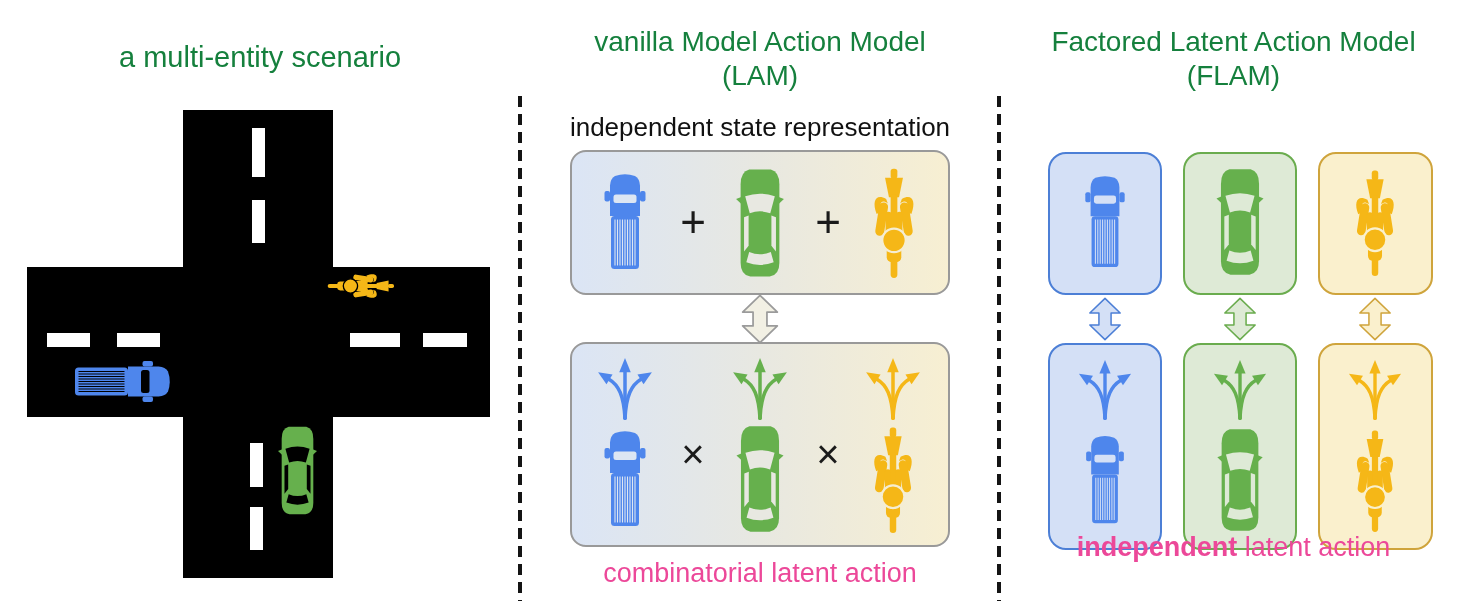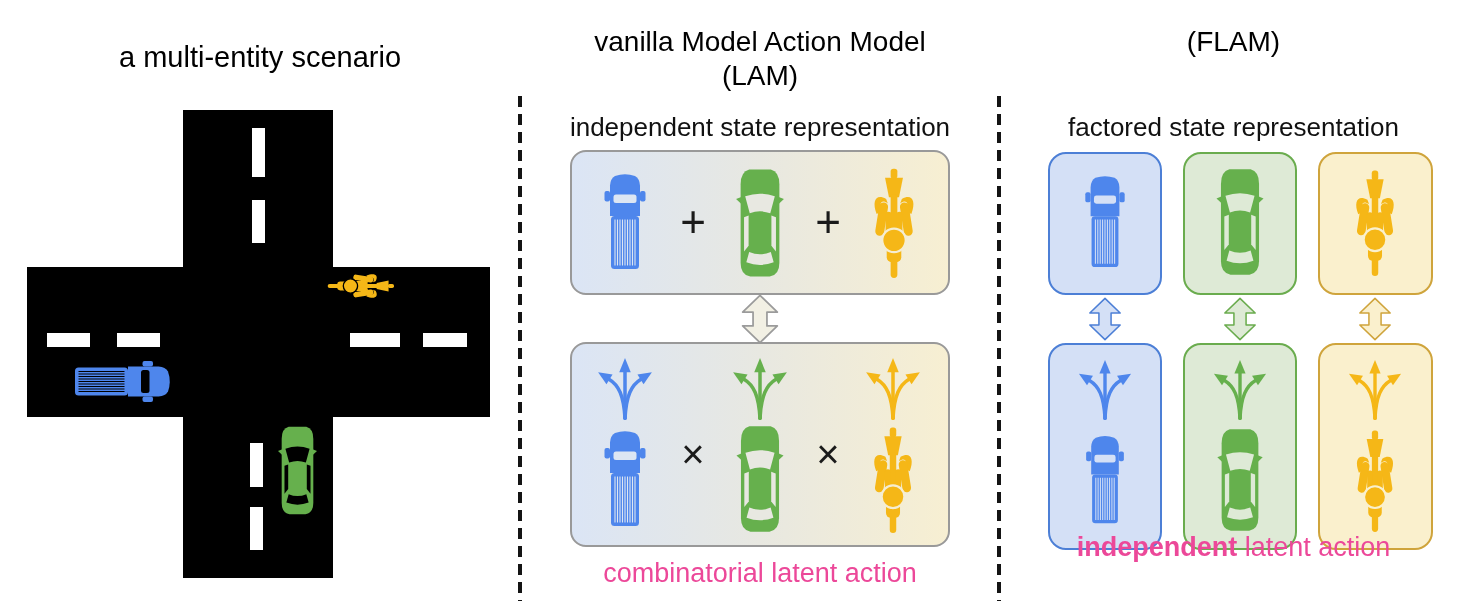--- a/index.html
+++ b/index.html
@@ -1,19 +1,19 @@
 <!DOCTYPE html>
 <html><head>
 <meta charset="utf-8">
 <style>
   html,body{margin:0;padding:0;background:#fff;}
   #fig{position:relative;width:1467px;height:604px;background:#fff;
        font-family:"Liberation Sans",sans-serif;color:#111;overflow:hidden;}
   .abs{position:absolute;}
-  .title{position:absolute;text-align:center;font-size:28px;line-height:34px;color:#000000;}
+  .title{position:absolute;text-align:center;font-size:28px;line-height:34px;color:#15803d;}
   .subtitle{position:absolute;text-align:center;font-size:26px;color:#111;}
   .caption{position:absolute;text-align:center;font-size:27px;color:#ec4899;}
   .divider{position:absolute;width:4px;
            background:repeating-linear-gradient(to bottom,#141414 0 11px,transparent 11px 18px);}
   .road{position:absolute;background:#000;}
   .dash{position:absolute;background:#fff;}
   .opbox{position:absolute;box-sizing:border-box;border:2px solid #999;border-radius:16px;
          background:linear-gradient(to right,#dbe5f5 0%,#e8e8e1 50%,#f7efd2 100%);}
   .fbox{position:absolute;box-sizing:border-box;border:2px solid;border-radius:18px;}
   .fbox.blue{background:#d4e0f6;border-color:#4c7fd6;}
@@ -170,23 +170,23 @@
       <use href="#sym-car"></use>
     </svg>
   <div class="op times" style="left:806px;top:432px;">×</div>
   <svg class="icon" style="left:866px;top:425px;width:54px;height:110px;color:#f5b717;--win:#f5edd2;">
       <use href="#sym-cyclist"></use>
     </svg>
 
   <div class="caption" style="left:530px;top:558px;width:460px;">combinatorial latent action</div>
 
   <div class="title" style="left:1000px;top:25px;width:467px;">
+    <div>Factored Latent Action Model</div>
     <div>(FLAM)</div>
   </div>
-  <div class="subtitle" style="left:1000px;top:112px;width:467px;">factored state representation</div>
 
   <div class="fbox blue" style="left:1048px;top:152px;width:114px;height:143px;"></div>
   <div class="fbox green" style="left:1183px;top:152px;width:114px;height:143px;"></div>
   <div class="fbox yellow" style="left:1318px;top:152px;width:115px;height:143px;"></div>
   <svg class="icon" style="left:1081px;top:166px;width:48px;height:112px;color:#4e86ec;--win:#d4e0f6;">
       <use href="#sym-truck"></use>
     </svg>
   <svg class="icon" style="left:1212px;top:166px;width:56px;height:112px;color:#66b04d;--win:#deead6;">
       <use href="#sym-car"></use>
     </svg>

